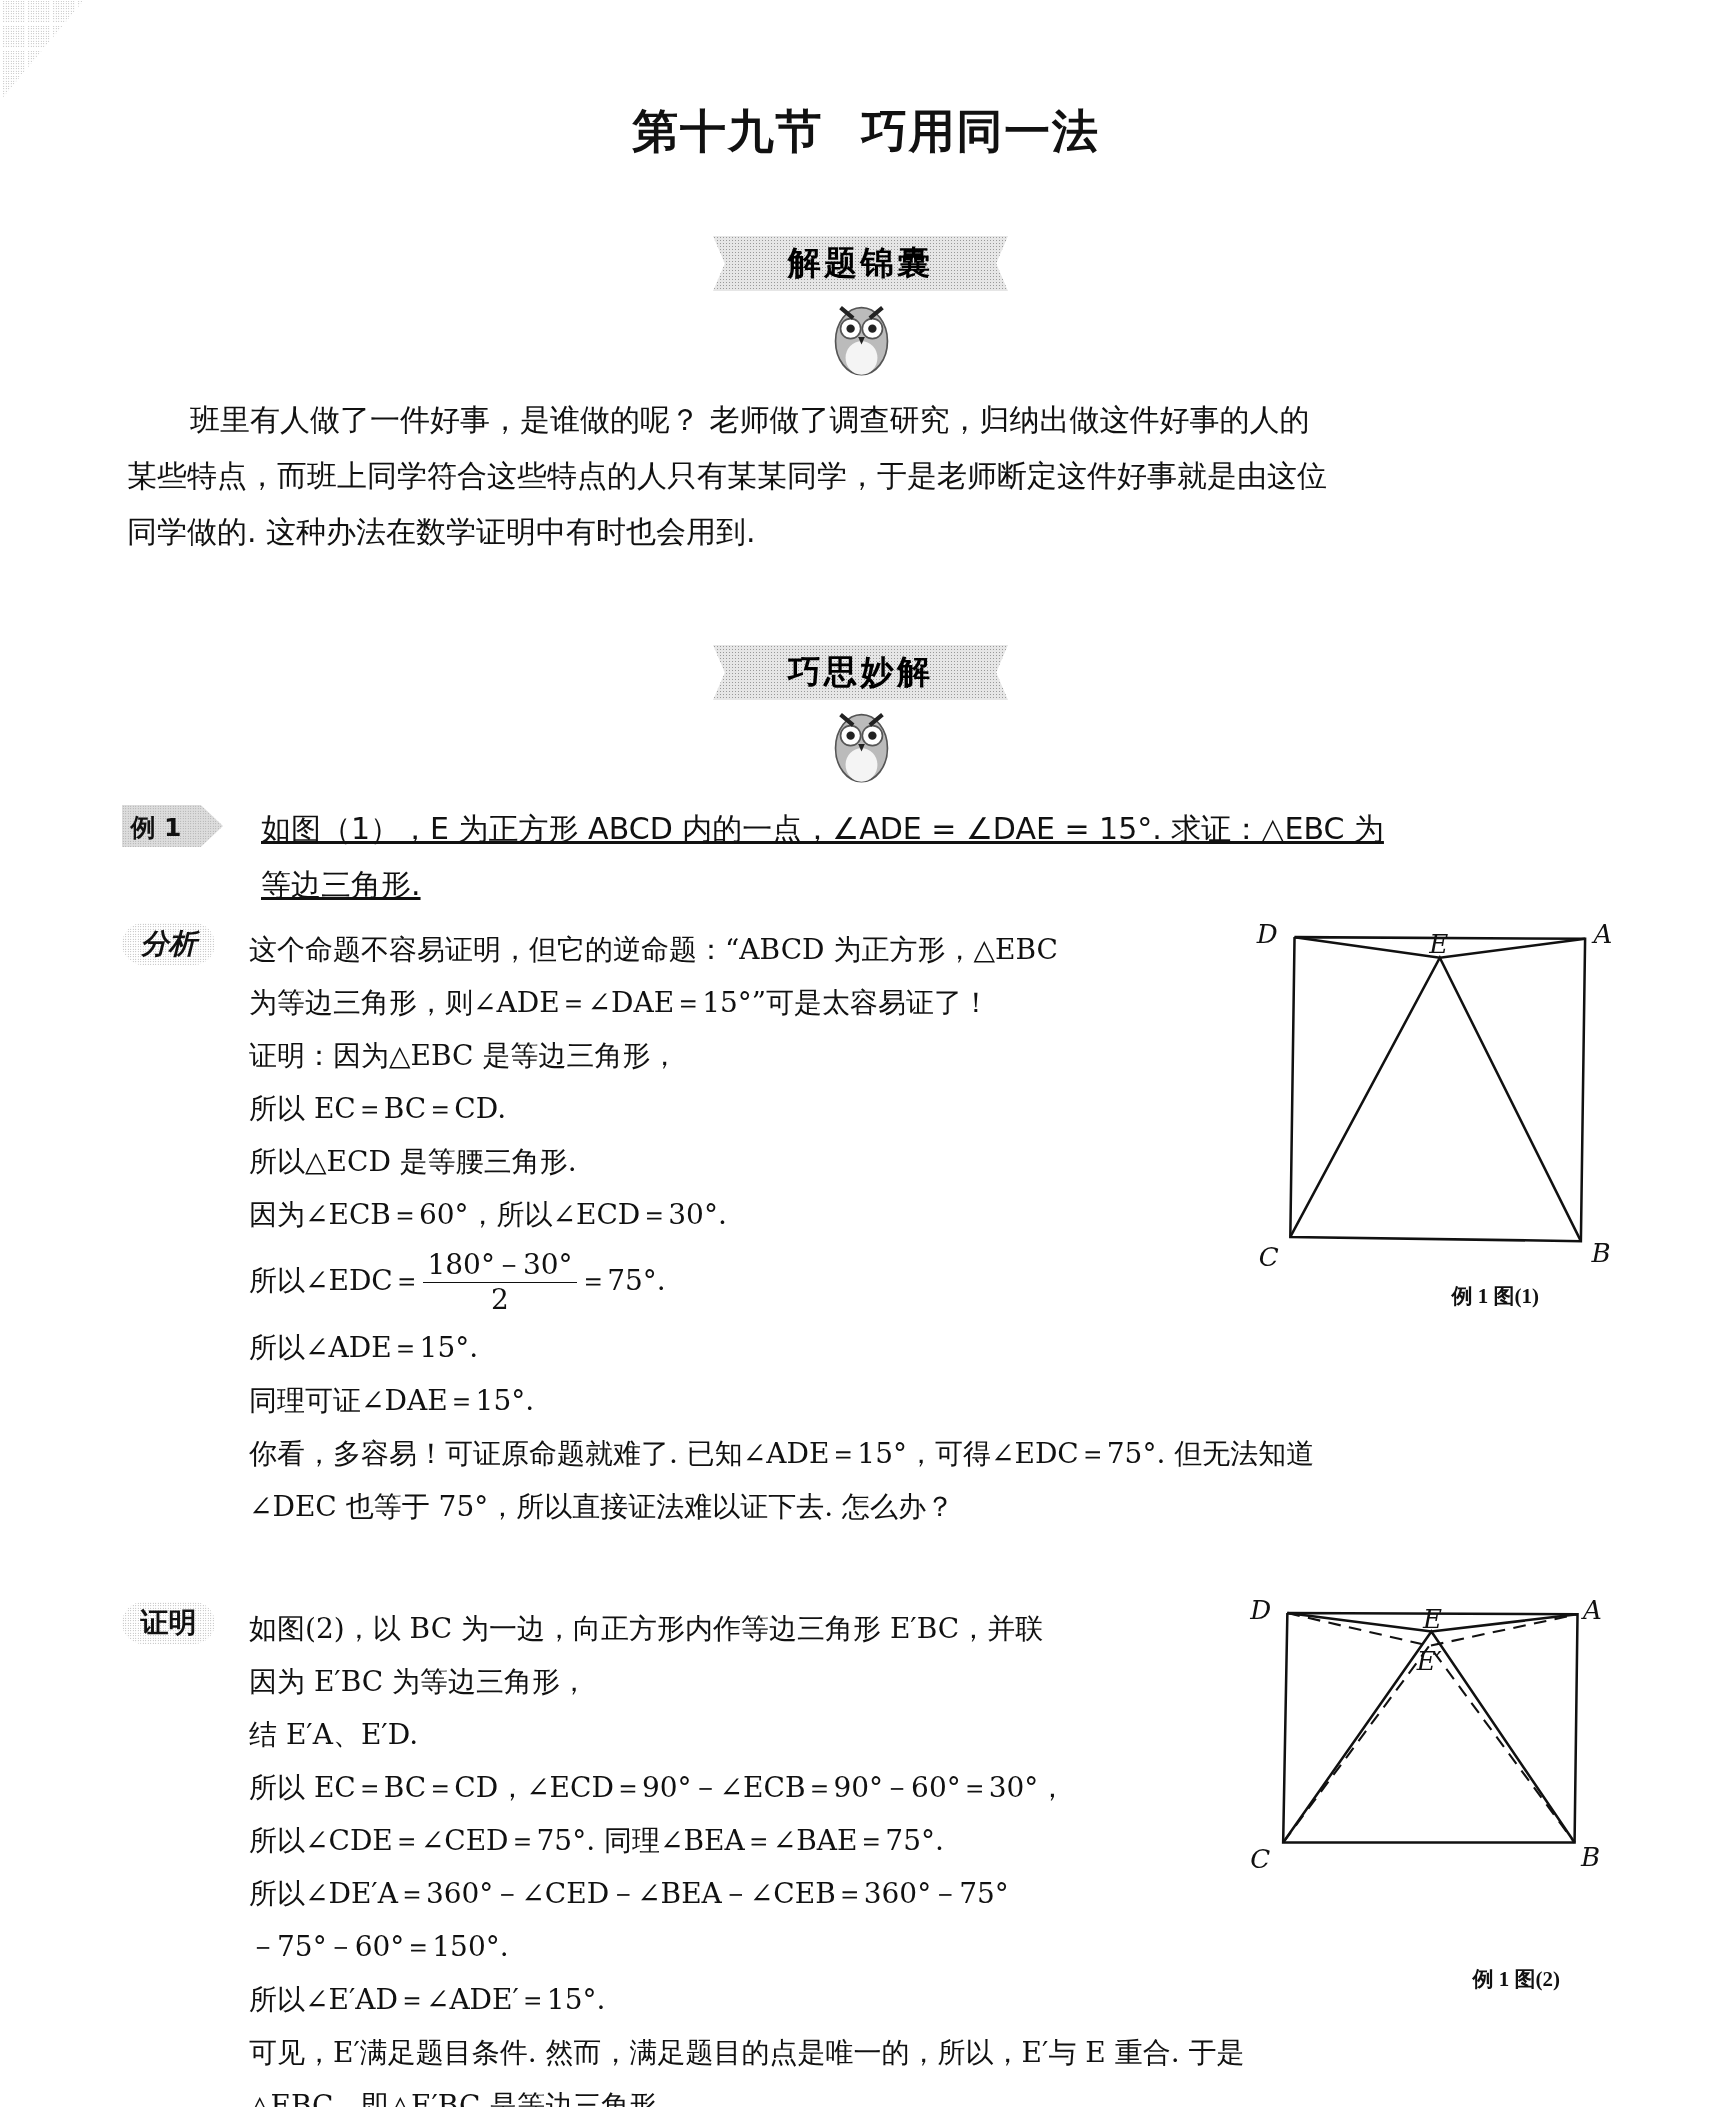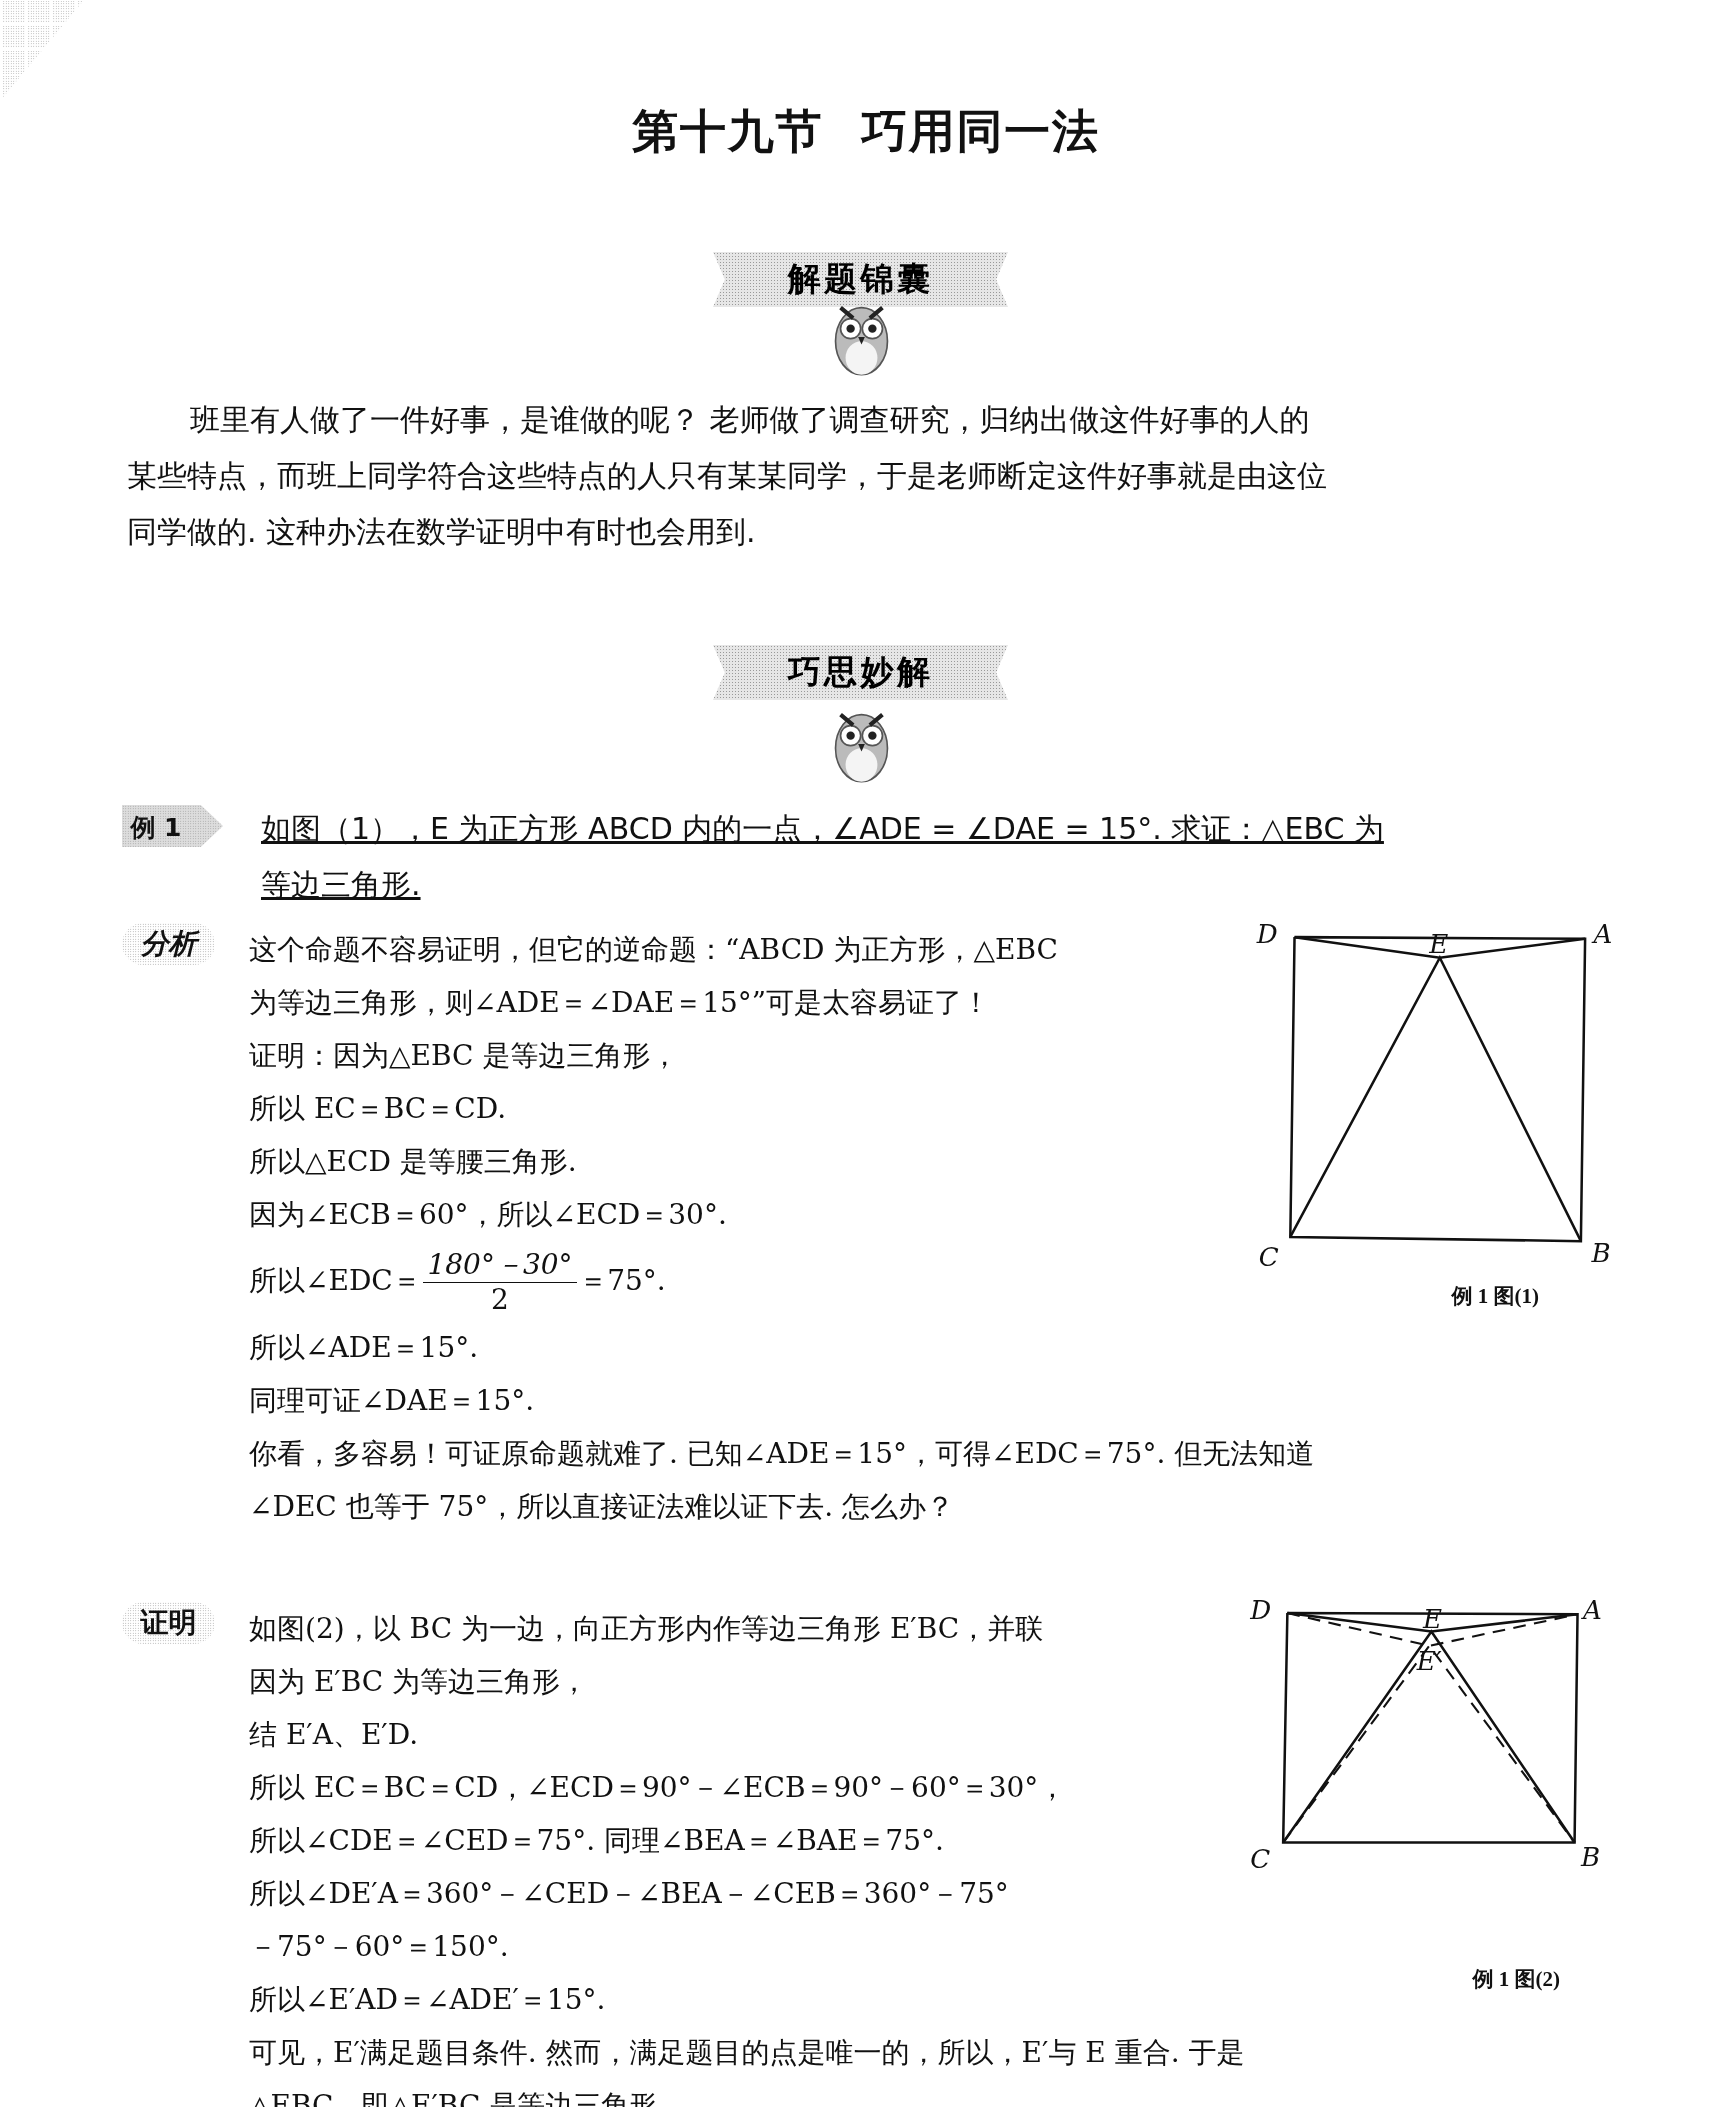--- a/index.html
+++ b/index.html
@@ -26,35 +26,35 @@
   .label-tag { font-family: "DejaVu Sans", sans-serif; font-weight: bold; font-size: 28px; }
   .label-dots { display: inline-block; width: 42px; height: 42px; border-radius: 50%;
     background: radial-gradient(#999 0.5px, transparent 0.7px) 0 0/2.5px 2.5px;
     text-align: center; line-height: 42px; margin-right: 1.7px; }
   .ex-tag { width: 101px; height: 42px;
     background: radial-gradient(#999 0.5px, transparent 0.7px) 0 0/2.5px 2.5px, #ddd;
     clip-path: polygon(0 0, 78% 0, 100% 50%, 78% 100%, 0 100%);
     font-family: "DejaVu Sans", sans-serif; font-weight: bold; font-size: 25px;
     line-height: 46px; padding-left: 8.4px; box-sizing: border-box; }
   .frac { display: inline-block; vertical-align: middle; text-align: center; margin: 0 2.5px; }
-  .frac .num { display: block; border-bottom: 1.7px solid #111; padding: 0 4.2px; line-height: 34px; font-style: italic; }
+  .frac .num { display: block; border-bottom: 1.7px solid #111; padding: 0 4.2px; line-height: 34px; }
   .frac .den { display: block; line-height: 34px; }
   .caption { font-family: Liberation Serif, serif; font-weight: bold; font-size: 21px; text-align: right; }
   svg text { font-family: "DejaVu Serif", serif; font-style: italic; font-size: 62px; fill: #111; }
 </style>
 </head>
 <body>
 
 <div class="abs corner-pattern"></div>
 
 <div class="abs title">
   <span>第十九节</span><span class="gap"></span><span>巧用同一法</span>
 </div>
 
-<div class="abs banner" style="top:252px;">
+<div class="abs banner" style="top:236px;">
   <span>解题锦囊</span>
 </div>
 <svg class="abs owl" style="left:828px; top:295px;" viewBox="0 0 160 200">
   <ellipse cx="80" cy="110" rx="62" ry="80" fill="#bbb" stroke="#555" stroke-width="4"></ellipse>
   <ellipse cx="80" cy="150" rx="38" ry="40" fill="#f4f4f4"></ellipse>
   <circle cx="54" cy="80" r="24" fill="#fff" stroke="#555" stroke-width="4"></circle>
   <circle cx="106" cy="80" r="24" fill="#fff" stroke="#555" stroke-width="4"></circle>
   <circle cx="54" cy="80" r="10" fill="#222"></circle>
     <circle cx="106" cy="80" r="10" fill="#222"></circle>
   <polygon points="72,100 88,100 80,118" fill="#222"></polygon>

